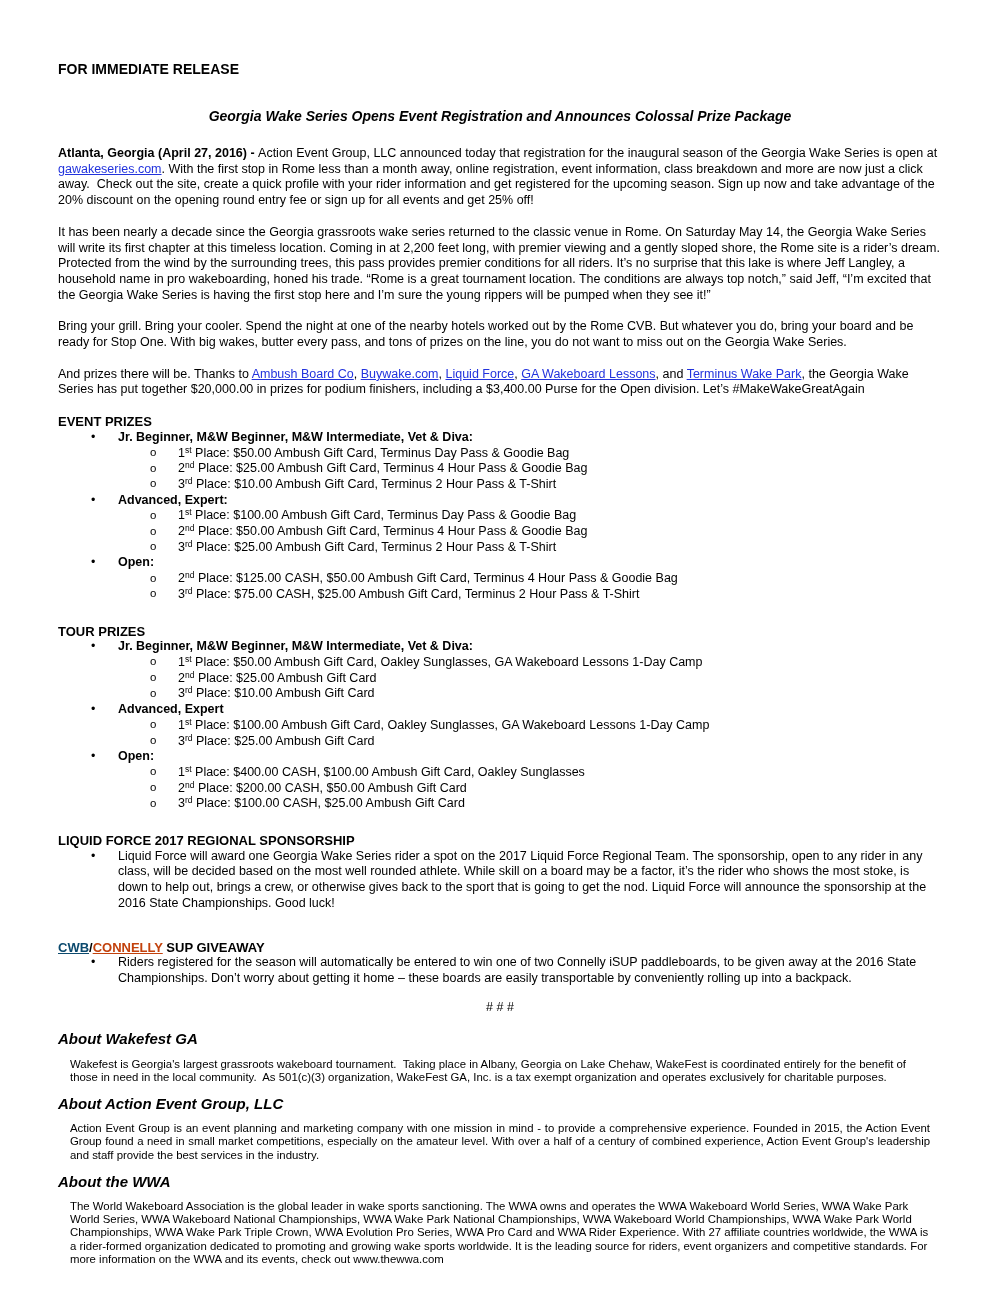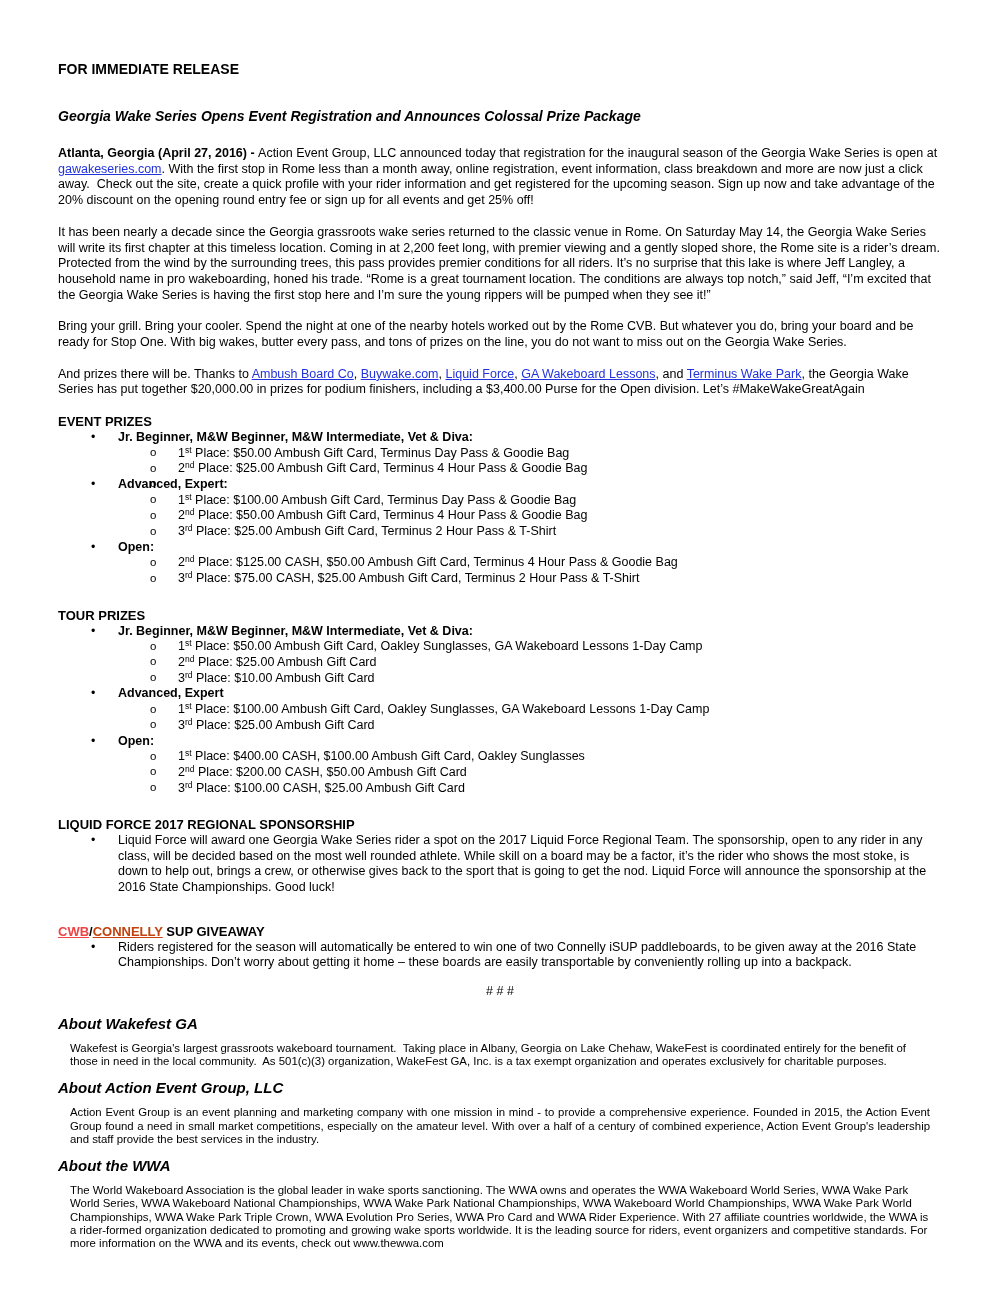--- a/index.html
+++ b/index.html
@@ -3,21 +3,21 @@
 <meta charset="utf-8">
 <style>
   html,body{margin:0;padding:0;background:#ffffff;}
   body{
     width:1000px;height:1294px;overflow:hidden;
     font-family:"Liberation Sans","DejaVu Sans",sans-serif;
     color:#000;
   }
   .page{padding:61px 58px 0 58px;width:884px;font-size:12.5px;line-height:15.7px;}
   .release{font-size:14px;font-weight:bold;line-height:16px;margin-bottom:31px;}
-  .title{font-size:14px;font-weight:bold;font-style:italic;text-align:left;line-height:17px;margin-bottom:21px;}
+  .title{font-size:14px;font-weight:bold;font-style:italic;text-align:center;line-height:17px;margin-bottom:21px;}
   p.body-par{margin:0 0 16px 0;}
   .prewrap{white-space:pre-wrap;}
   a.lnk{cursor:pointer;}
   .sec-heading{font-weight:bold;font-size:13px;}
   .prize-section{margin-bottom:21px;}
   .lvl1{position:relative;padding-left:60px;}
   .m1{position:absolute;left:33px;top:0;}
   .m1::before{content:"\2022";}
   .glabel{font-weight:bold;}
   .lvl2{position:relative;padding-left:120px;}
@@ -50,21 +50,21 @@
 
   <p class="body-par"><span>And prizes there will be. Thanks to </span><a href="#" class="lnk" style="color: rgb(34, 51, 221);">Ambush Board Co</a><span>, </span><a href="#" class="lnk" style="color: rgb(34, 51, 221);">Buywake.com</a><span>, </span><a href="#" class="lnk" style="color: rgb(34, 51, 221);">Liquid Force</a><span>, </span><a href="#" class="lnk" style="color: rgb(34, 51, 221);">GA Wakeboard Lessons</a><span>, and </span><a href="#" class="lnk" style="color: rgb(34, 51, 221);">Terminus Wake Park</a><span>, the Georgia Wake Series has put together $20,000.00 in prizes for podium finishers, including a $3,400.00 Purse for the Open division. Let’s #MakeWakeGreatAgain</span></p>
 
   <div class="prize-section">
     <div class="sec-heading">EVENT PRIZES</div>
 
     <div>
       <div class="lvl1"><span class="m1"></span><span class="glabel">Jr. Beginner, M&amp;W Beginner, M&amp;W Intermediate, Vet &amp; Diva:</span></div>
       <div class="lvl2"><span class="m2"></span><span><span>1</span><sup class="ord">st</sup><span> Place: $50.00 Ambush Gift Card, Terminus Day Pass &amp; Goodie Bag</span></span></div>
       <div class="lvl2"><span class="m2"></span><span><span>2</span><sup class="ord">nd</sup><span> Place: $25.00 Ambush Gift Card, Terminus 4 Hour Pass &amp; Goodie Bag</span></span></div>
-      <div class="lvl2"><span class="m2"></span></div>
+      <div class="lvl2"><span class="m2"></span><span><span>3</span><sup class="ord">rd</sup><span> Place: $10.00 Ambush Gift Card, Terminus 2 Hour Pass &amp; T-Shirt</span></span></div>
     </div>
 
     <div>
       <div class="lvl1"><span class="m1"></span><span class="glabel">Advanced, Expert:</span></div>
       <div class="lvl2"><span class="m2"></span><span><span>1</span><sup class="ord">st</sup><span> Place: $100.00 Ambush Gift Card, Terminus Day Pass &amp; Goodie Bag</span></span></div>
       <div class="lvl2"><span class="m2"></span><span><span>2</span><sup class="ord">nd</sup><span> Place: $50.00 Ambush Gift Card, Terminus 4 Hour Pass &amp; Goodie Bag</span></span></div>
       <div class="lvl2"><span class="m2"></span><span><span>3</span><sup class="ord">rd</sup><span> Place: $25.00 Ambush Gift Card, Terminus 2 Hour Pass &amp; T-Shirt</span></span></div>
     </div>
 
     <div>
@@ -97,21 +97,21 @@
       <div class="lvl2"><span class="m2"></span><span><span>3</span><sup class="ord">rd</sup><span> Place: $100.00 CASH, $25.00 Ambush Gift Card</span></span></div>
     </div>
   </div>
 
   <div class="lf-section">
     <div class="sec-heading">LIQUID FORCE 2017 REGIONAL SPONSORSHIP</div>
     <div class="lvl1"><span class="m1"></span><span>Liquid Force will award one Georgia Wake Series rider a spot on the 2017 Liquid Force Regional Team. The sponsorship, open to any rider in any class, will be decided based on the most well rounded athlete. While skill on a board may be a factor, it’s the rider who shows the most stoke, is down to help out, brings a crew, or otherwise gives back to the sport that is going to get the nod. Liquid Force will announce the sponsorship at the 2016 State Championships. Good luck!</span></div>
   </div>
 
   <div class="cwb-section">
-    <div class="sec-heading cwb-heading"><a href="#" class="lnk" style="color: #ef4444;">CWB</a><span>/</span><a href="#" class="lnk" style="color: #c2410c;">CONNELLY</a><span> SUP GIVEAWAY</span></div>
+    <div class="sec-heading cwb-heading"><a href="#" class="lnk" style="color: #0c4a6e;">CWB</a><span>/</span><a href="#" class="lnk" style="color: #c2410c;">CONNELLY</a><span> SUP GIVEAWAY</span></div>
     <div class="lvl1"><span class="m1"></span><span>Riders registered for the season will automatically be entered to win one of two Connelly iSUP paddleboards, to be given away at the 2016 State Championships. Don’t worry about getting it home – these boards are easily transportable by conveniently rolling up into a backpack.</span></div>
   </div>
 
   <div class="divider"># # #</div>
 
   <div class="about-sec">
     <div class="about-h">About Wakefest GA</div>
     <p class="about-b prewrap">Wakefest is Georgia's largest grassroots wakeboard tournament.  Taking place in Albany, Georgia on Lake Chehaw, WakeFest is coordinated entirely for the benefit of those in need in the local community.  As 501(c)(3) organization, WakeFest GA, Inc. is a tax exempt organization and operates exclusively for charitable purposes.</p>
   </div>
 

